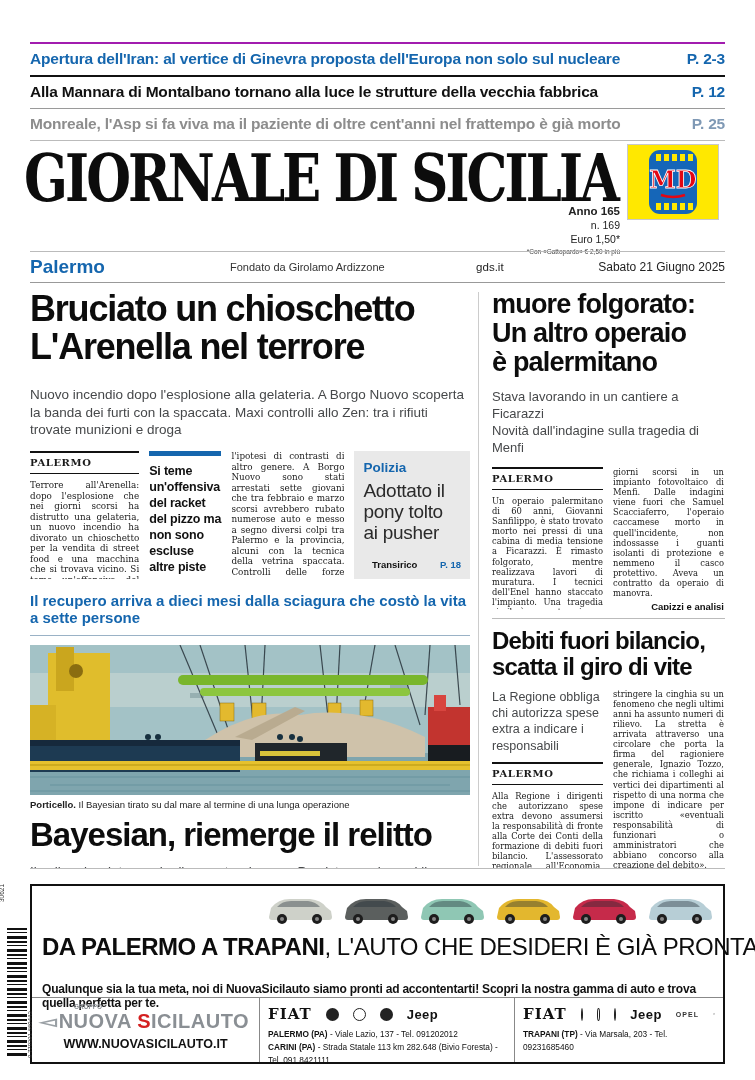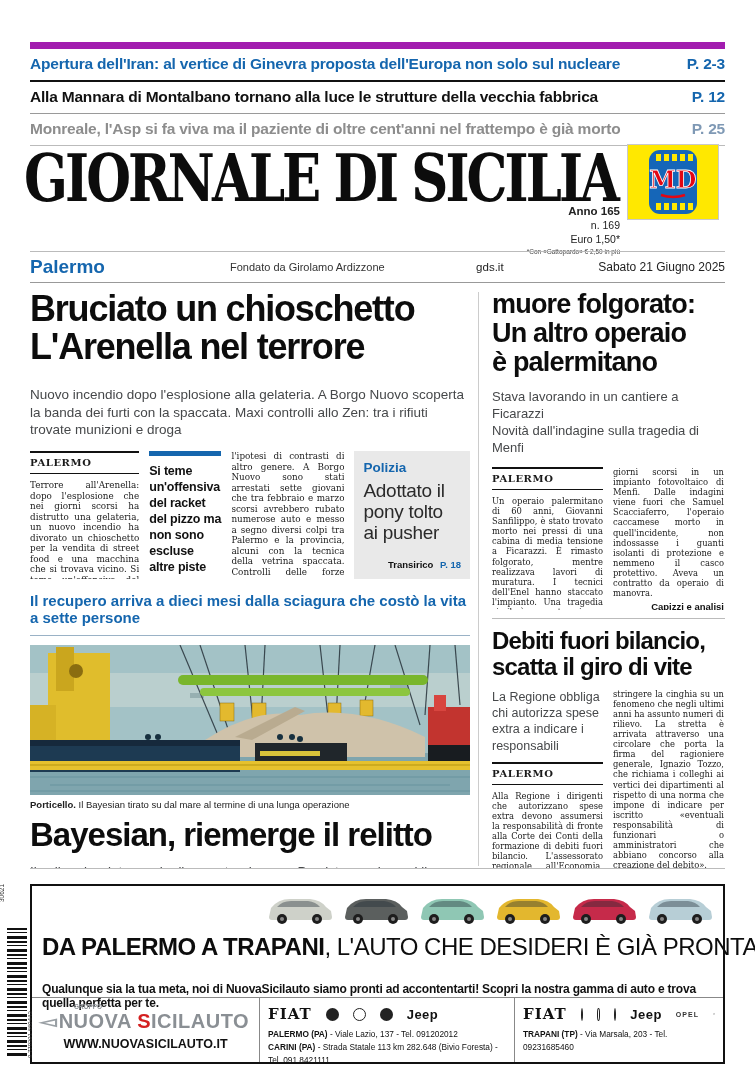--- a/index.html
+++ b/index.html
@@ -3,24 +3,24 @@
 <meta charset="utf-8">
 <style>
   html,body{margin:0;padding:0;}
   body{width:755px;height:1080px;position:relative;background:#fff;color:#111;
        font-family:"Liberation Sans",sans-serif;overflow:hidden;}
 
   
   .teasers{position:absolute;top:42px;left:30px;width:695px;}
   .teaser{display:flex;justify-content:space-between;align-items:baseline;
           padding:6px 0 7px;font-weight:bold;font-size:15.5px;letter-spacing:-0.2px;}
-  .teaser-1{border-top:7px solid #a21caf;color:#1566ae;}
+  .teaser-1{border-top:2px solid #a21caf;color:#1566ae;}
   .teaser-2{border-top:2px solid #111;color:#111;}
   .teaser-3{border-top:1px solid #9a9a9a;border-bottom:1px solid #bbb;color:#8d8d8d;}
-  .pgref{color:#1566ae;white-space:nowrap;margin-left:4px;}
+  .pgref{color:#1566ae;white-space:nowrap;margin-left:20px;}
   .teaser-3 .pgref{color:#7f99b5;}
 
   
   .masthead{position:absolute;top:142px;left:24px;width:695px;height:96px;}
   .mast-title{font-family:"DejaVu Serif",serif;font-weight:bold;font-size:53px;
               letter-spacing:-3px;white-space:nowrap;transform:scale(0.97,1.22);
               transform-origin:left top;line-height:1;margin-top:4px;color:#0c0c0c;}
   .md-box{position:absolute;right:0;top:2px;width:90px;height:74px;border:1px solid #c9c9c9;
           background:#ffe800;display:flex;align-items:center;justify-content:center;}
   .mast-info{position:absolute;right:99px;top:62px;text-align:right;font-size:10.5px;line-height:1.3;color:#222;}

